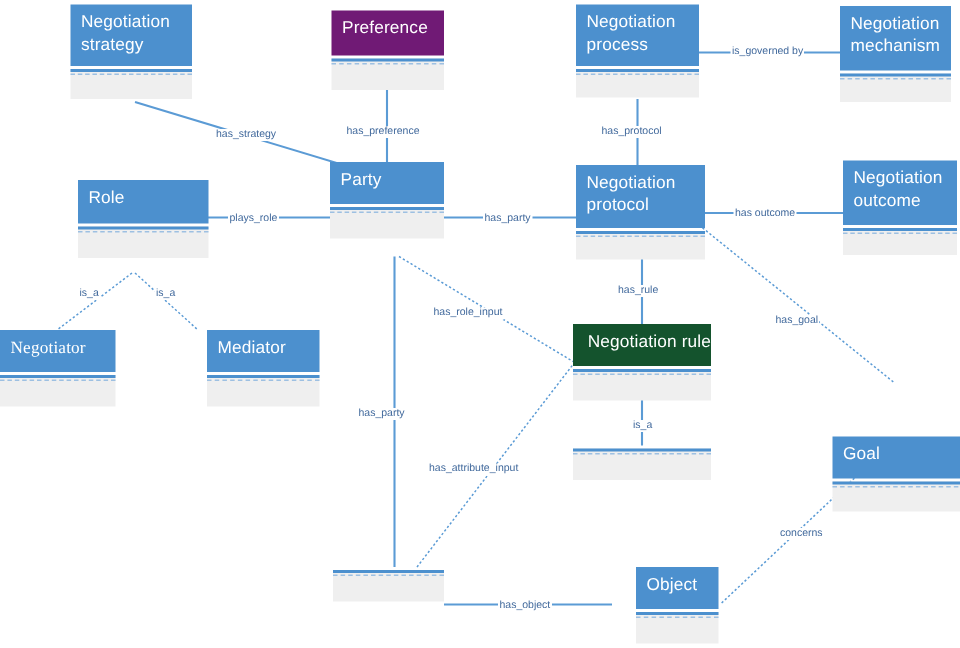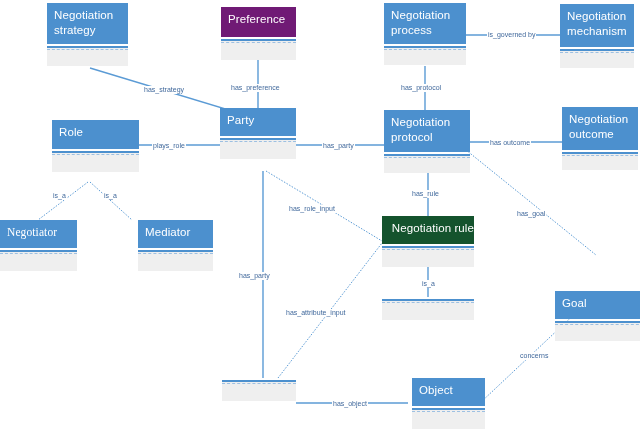--- a/index.html
+++ b/index.html
@@ -167,21 +167,21 @@
       <div class="node" style="left: 382px; top: 297px; width: 92px;">
         <div class="node-body" style="height: 21px; background: rgb(239, 239, 239);">
           <div class="node-body-line"></div>
         </div>
       </div>
       <div class="node" style="left: 222px; top: 378px; width: 74px;">
         <div class="node-body" style="height: 21px; background: rgb(239, 239, 239);">
           <div class="node-body-line"></div>
         </div>
       </div>
-      <div class="node" style="left: 412px; top: 378px; width: 73px;">
+      <div class="node" style="left: 424px; top: 378px; width: 55px;">
         <div class="node-header" style="height: 28px; background: rgb(76, 144, 206); color: rgb(255, 255, 255);">Object</div>
         <div class="node-body" style="height: 21px; background: rgb(239, 239, 239);">
           <div class="node-body-line"></div>
         </div>
       </div>
     </div>
   <div id="label-layer">
       <div class="edge-label" style="left: 143px; top: 86px; color: rgb(65, 105, 156);">has_strategy</div>
       <div class="edge-label" style="left: 230px; top: 84px; color: rgb(65, 105, 156);">has_preference</div>
       <div class="edge-label" style="left: 487px; top: 31px; color: rgb(65, 105, 156);">is_governed by</div>

